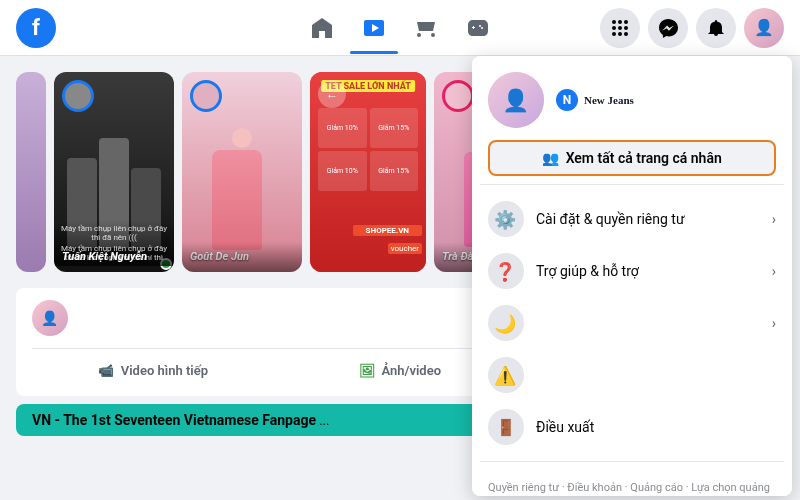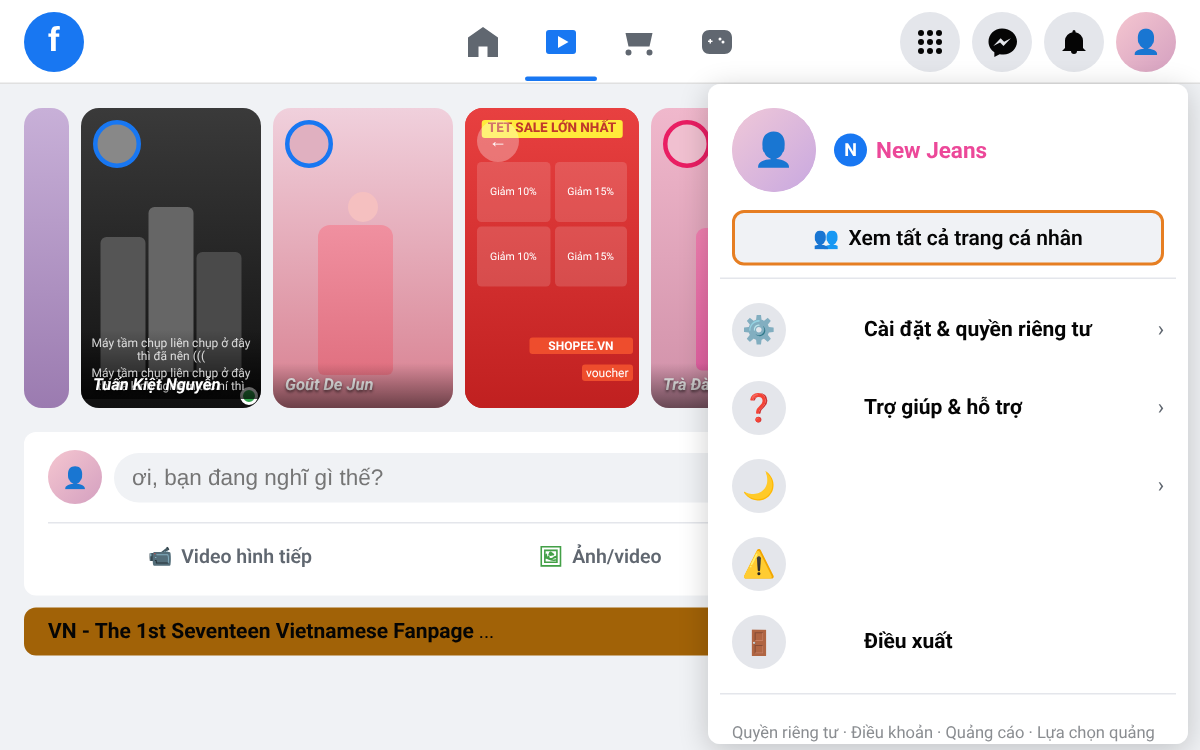--- a/index.html
+++ b/index.html
@@ -191,21 +191,21 @@
       padding: 6px;
       border-radius: 8px;
       cursor: pointer;
       font-size: 13px;
       font-weight: 600;
       color: #606770;
     }
 
     
     .page-post {
-      background: #a16207;
+      background: #14b8a6;
       border-radius: 8px;
       padding: 8px 16px;
       font-size: 13px;
       color: #050505;
     }
     .page-name {
       font-weight: 700;
       font-size: 14px;
     }
 
@@ -246,22 +246,23 @@
       display: flex;
       flex-direction: column;
     }
     .profile-name-badge {
       display: flex;
       align-items: center;
       gap: 6px;
     }
     .profile-name {
       font-weight: 700;
-      font-size: 15px;
-      color: #ec4899;
+      font-size: 11px;
+      color: #0f172a;
+      font-family: Liberation Serif, serif;
     }
     .n-badge {
       width: 22px; height: 22px;
       border-radius: 50%;
       background: #1877f2;
       color: white;
       font-size: 12px;
       font-weight: 700;
       display: flex; align-items: center; justify-content: center;
     }
@@ -304,23 +305,22 @@
     .menu-icon {
       width: 36px; height: 36px;
       border-radius: 50%;
       background: #e4e6eb;
       display: flex; align-items: center; justify-content: center;
       font-size: 18px;
       flex-shrink: 0;
     }
     .menu-item-label {
       font-size: 14px;
-      font-weight: 700;
+      font-weight: 400;
       color: #050505;
-      margin-left: 40px;
     }
     .chevron-right {
       color: #606770;
       font-size: 14px;
     }
 
     .footer-links {
       padding: 8px;
       font-size: 11px;
       color: #8a8d91;
@@ -495,21 +495,20 @@
         <div style="position:absolute; bottom:0; left:0; right:0; height:30px; background:linear-gradient(transparent, rgba(0,0,0,0.5));"></div>
       </div>
 
     </div>
 
     <div class="post-box">
       <div class="post-input-row">
         <div class="avatar-btn" style="width:36px; height:36px; background:linear-gradient(135deg,#f5c6d0,#d4a0c0); flex-shrink:0;">
           <span style="color:#c06080; font-size:14px;">👤</span>
         </div>
-        <input class="post-input" type="text" placeholder="ơi, bạn đang nghĩ gì thế?" style="">
       </div>
       <div class="post-actions">
         <div class="post-action-btn">
           <span style="color:#e53935;">📹</span>
           <span>Video hình tiếp</span>
         </div>
         <div class="post-action-btn">
           <span style="color:#43a047;">🖼</span>
           <span>Ảnh/video</span>
         </div>

